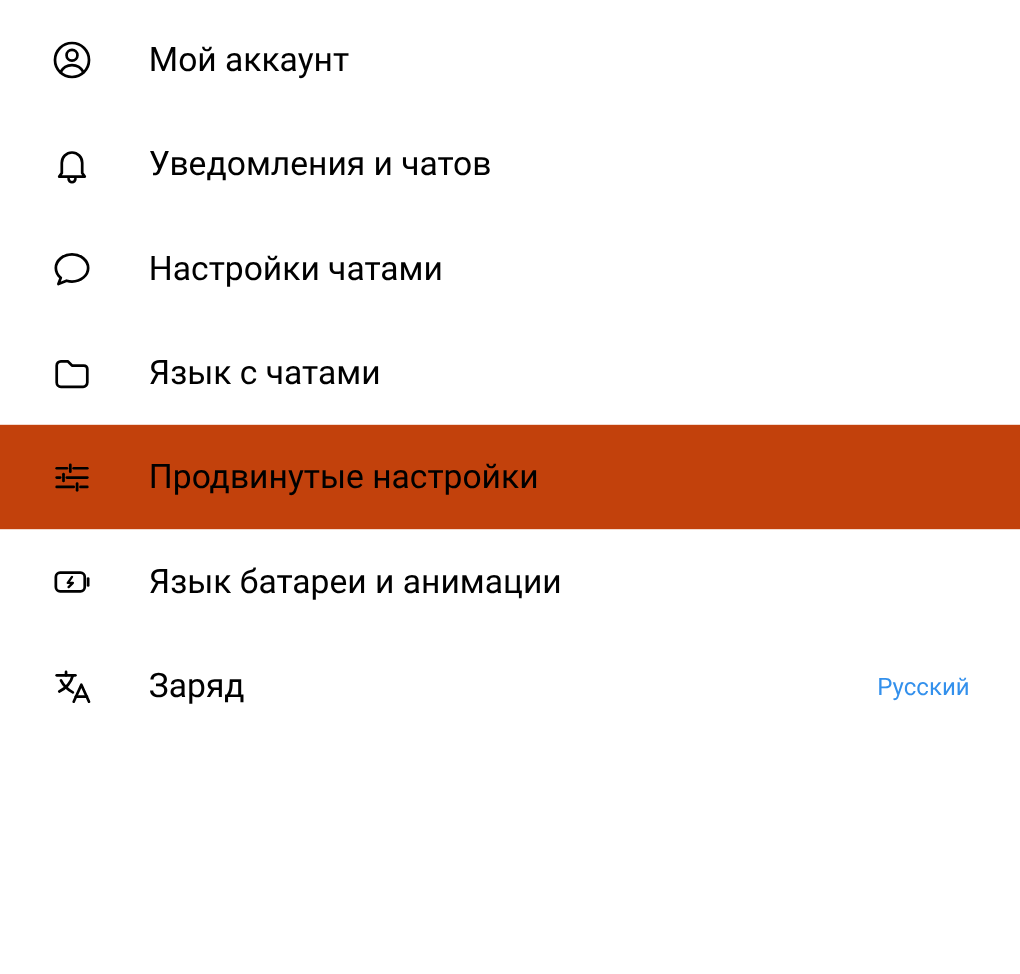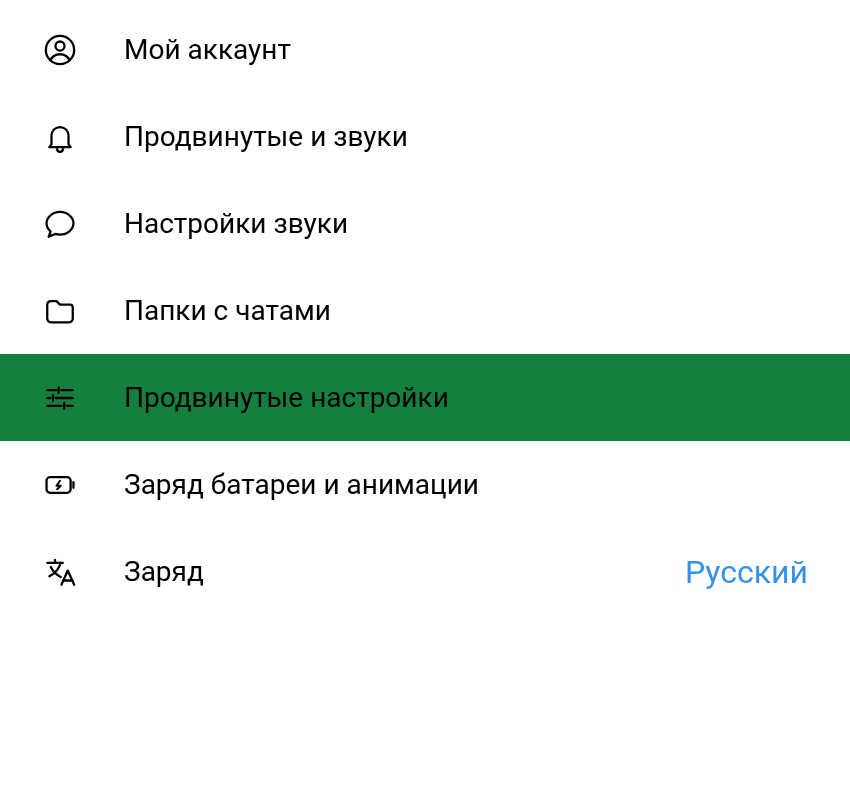--- a/index.html
+++ b/index.html
@@ -21,21 +21,21 @@
   }
   .settings-item {
     display: flex;
     align-items: center;
     height: 87px;
     padding-left: 42px;
     padding-right: 42px;
     cursor: pointer;
   }
   .settings-item.highlighted {
-    background-color: #15803d;
+    background-color: #c2410c;
   }
   .icon-wrap {
     width: 36px;
     height: 36px;
     display: flex;
     align-items: center;
     justify-content: center;
     flex-shrink: 0;
   }
   .icon-wrap svg {
@@ -48,21 +48,21 @@
     stroke-linejoin: round;
   }
   .item-label {
     margin-left: 46px;
     font-size: 28px;
     font-weight: 400;
     flex: 1;
     color: #000000;
   }
   .item-value {
-    font-size: 32px;
+    font-size: 20px;
     font-weight: 400;
     color: #3390ec;
   }
 </style>
 </head>
 <body>
 
 <div class="settings-list">
 
   <div class="settings-item">
@@ -76,40 +76,40 @@
     <span class="item-label">Мой аккаунт</span>
   </div>
 
   <div class="settings-item">
     <span class="icon-wrap">
       <svg viewBox="0 0 24 24">
         <path d="M6 17V11a6 6 0 0 1 12 0v6l1.5 2.2H4.5L6 17z"></path>
         <path d="M10 20.5a2 2 0 0 0 4 0"></path>
       </svg>
     </span>
-    <span class="item-label">Продвинутые и звуки</span>
+    <span class="item-label">Уведомления и чатов</span>
   </div>
 
 
   <div class="settings-item">
     <span class="icon-wrap">
       <svg viewBox="0 0 24 24">
         <path d="M12 3.5c5.2 0 9.5 3.6 9.5 8 0 4.4-4.3 8-9.5 8-1.1 0-2.2-.2-3.2-.5L4 21l1.4-3.7C3.7 15.9 2.5 13.8 2.5 11.5 2.5 7.1 6.8 3.5 12 3.5z"></path>
       </svg>
     </span>
-    <span class="item-label">Настройки звуки</span>
+    <span class="item-label">Настройки чатами</span>
   </div>
 
   <div class="settings-item">
     <span class="icon-wrap">
       <svg viewBox="0 0 24 24">
         <path d="M3 7.5a2.5 2.5 0 0 1 2.5-2.5h4l2.5 2.5H19a2 2 0 0 1 2 2v8a2.5 2.5 0 0 1-2.5 2.5h-13A2.5 2.5 0 0 1 3 17.5v-10z"></path>
       </svg>
     </span>
-    <span class="item-label">Папки с чатами</span>
+    <span class="item-label">Язык с чатами</span>
   </div>
 
   <div class="settings-item highlighted">
     <span class="icon-wrap">
       <svg viewBox="0 0 24 24">
         <line x1="3" y1="6.5" x2="9" y2="6.5"></line>
         <line x1="13" y1="6.5" x2="21" y2="6.5"></line>
         <line x1="11" y1="4.5" x2="11" y2="8.5"></line>
         <line x1="3" y1="12" x2="5" y2="12"></line>
         <line x1="9" y1="12" x2="21" y2="12"></line>
@@ -124,21 +124,21 @@
 
 
   <div class="settings-item">
     <span class="icon-wrap">
       <svg viewBox="0 0 24 24">
         <rect x="2.5" y="6.5" width="17" height="11" rx="2.5"></rect>
         <line x1="21.5" y1="10" x2="21.5" y2="14"></line>
         <path d="M12 9l-2.5 3.5h3L10 15" stroke-width="1.4"></path>
       </svg>
     </span>
-    <span class="item-label">Заряд батареи и анимации</span>
+    <span class="item-label">Язык батареи и анимации</span>
   </div>
 
   <div class="settings-item">
     <span class="icon-wrap">
       <svg viewBox="0 0 24 24">
         <path d="M3 5.5h11"></path>
         <path d="M8.5 3.5v2"></path>
         <path d="M12.5 5.5c-1 4-4 7.5-8 9.5"></path>
         <path d="M5.5 8.5c1.5 3 4 5.5 7 7"></path>
         <path d="M13 21l4.5-10 4.5 10"></path>

